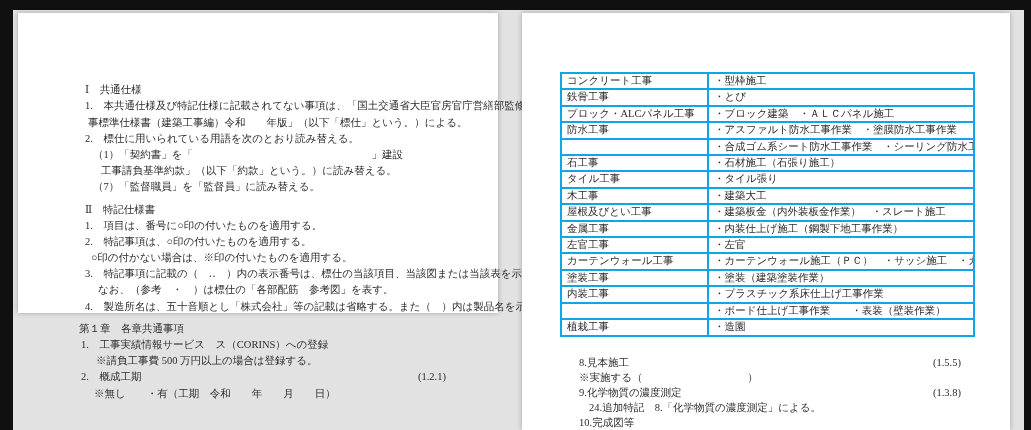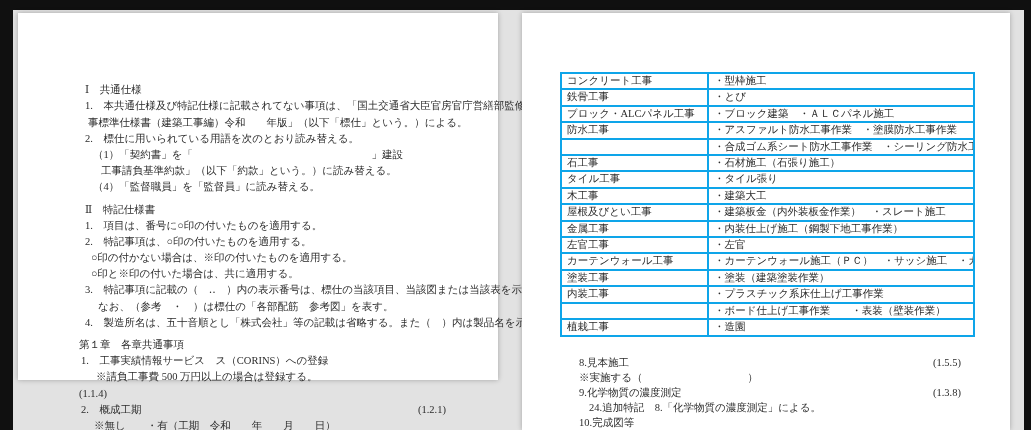--- a/index.html
+++ b/index.html
@@ -11,21 +11,21 @@
   .bar{position:absolute;background:#101010;}
   .bar-top{left:0;top:0;width:1031px;height:10px;}
   .bar-left{left:0;top:0;width:13px;height:430px;}
   .bar-right{right:0;top:0;width:7px;height:430px;}
 
   .page{
     position:absolute;top:13px;background:#ffffff;
     box-shadow:0 0 5px rgba(0,0,0,.28);
     box-sizing:border-box;
   }
-  .page-left{left:18px;width:480px;height:367px;padding:53px 0 14px 40px;}
+  .page-left{left:18px;width:480px;height:300px;padding:53px 0 14px 40px;}
   .page-right{left:522px;width:488px;height:417px;padding:59px 0 0 36px;}
 
   .pline{
     position:relative;height:16.2px;line-height:16.2px;
     font-size:10.5px;color:#2b2b2b;white-space:pre;
   }
   .pline.spacer{height:6px;}
   .pref{position:absolute;top:0;}
   .page-left  .pref{left:360px;text-align:center;}
   .page-right .pref{left:375px;}
@@ -72,21 +72,21 @@
       </div>
       <div class="pline" style="padding-left: 14px;">
         <span class="ptext">（1）「契約書」を「　　　　　　　　　　　　　　　　　」建設</span>
         
       </div>
       <div class="pline" style="padding-left: 22px;">
         <span class="ptext">工事請負基準約款」（以下「約款」という。）に読み替える。</span>
         
       </div>
       <div class="pline" style="padding-left: 14px;">
-        <span class="ptext">（4）「監督職員」を「監督員」に読み替える。</span>
+        <span class="ptext">（7）「監督職員」を「監督員」に読み替える。</span>
         
       </div>
       <div class="pline spacer">
         <span class="ptext"></span>
         
       </div>
       <div class="pline" style="padding-left: 6px;">
         <span class="ptext">Ⅱ　特記仕様書</span>
         
       </div>
@@ -95,24 +95,20 @@
         
       </div>
       <div class="pline" style="padding-left: 6px;">
         <span class="ptext">2.　特記事項は、○印の付いたものを適用する。</span>
         
       </div>
       <div class="pline" style="padding-left: 12px;">
         <span class="ptext">○印の付かない場合は、※印の付いたものを適用する。</span>
         
       </div>
-      <div class="pline" style="padding-left: 12px;">
-        <span class="ptext">○印と※印の付いた場合は、共に適用する。</span>
-        
-      </div>
       <div class="pline" style="padding-left: 6px;">
         <span class="ptext">3.　特記事項に記載の（　‥　）内の表示番号は、標仕の当該項目、当該図または当該表を示す。</span>
         
       </div>
       <div class="pline" style="padding-left: 19px;">
         <span class="ptext">なお、（参考　・　）は標仕の「各部配筋　参考図」を表す。</span>
         
       </div>
       <div class="pline" style="padding-left: 6px;">
         <span class="ptext">4.　製造所名は、五十音順とし「株式会社」等の記載は省略する。また（　）内は製品名を示す。</span>
@@ -125,24 +121,20 @@
       <div class="pline">
         <span class="ptext">第１章　各章共通事項</span>
         
       </div>
       <div class="pline" style="padding-left: 2px;">
         <span class="ptext">1.　工事実績情報サービス　ス（CORINS）への登録</span>
         
       </div>
       <div class="pline" style="padding-left: 17px;">
         <span class="ptext">※請負工事費 500 万円以上の場合は登録する。</span>
-        
-      </div>
-      <div class="pline">
-        <span class="ptext">(1.1.4)</span>
         
       </div>
       <div class="pline" style="padding-left: 2px;">
         <span class="ptext">2.　概成工期</span>
         
       </div>
       <div class="pline" style="padding-left: 15px;">
         <span class="ptext">※無し　　・有（工期　令和　　年　　月　　日）</span>
         <span class="pref">(1.2.1)</span>
       </div>

